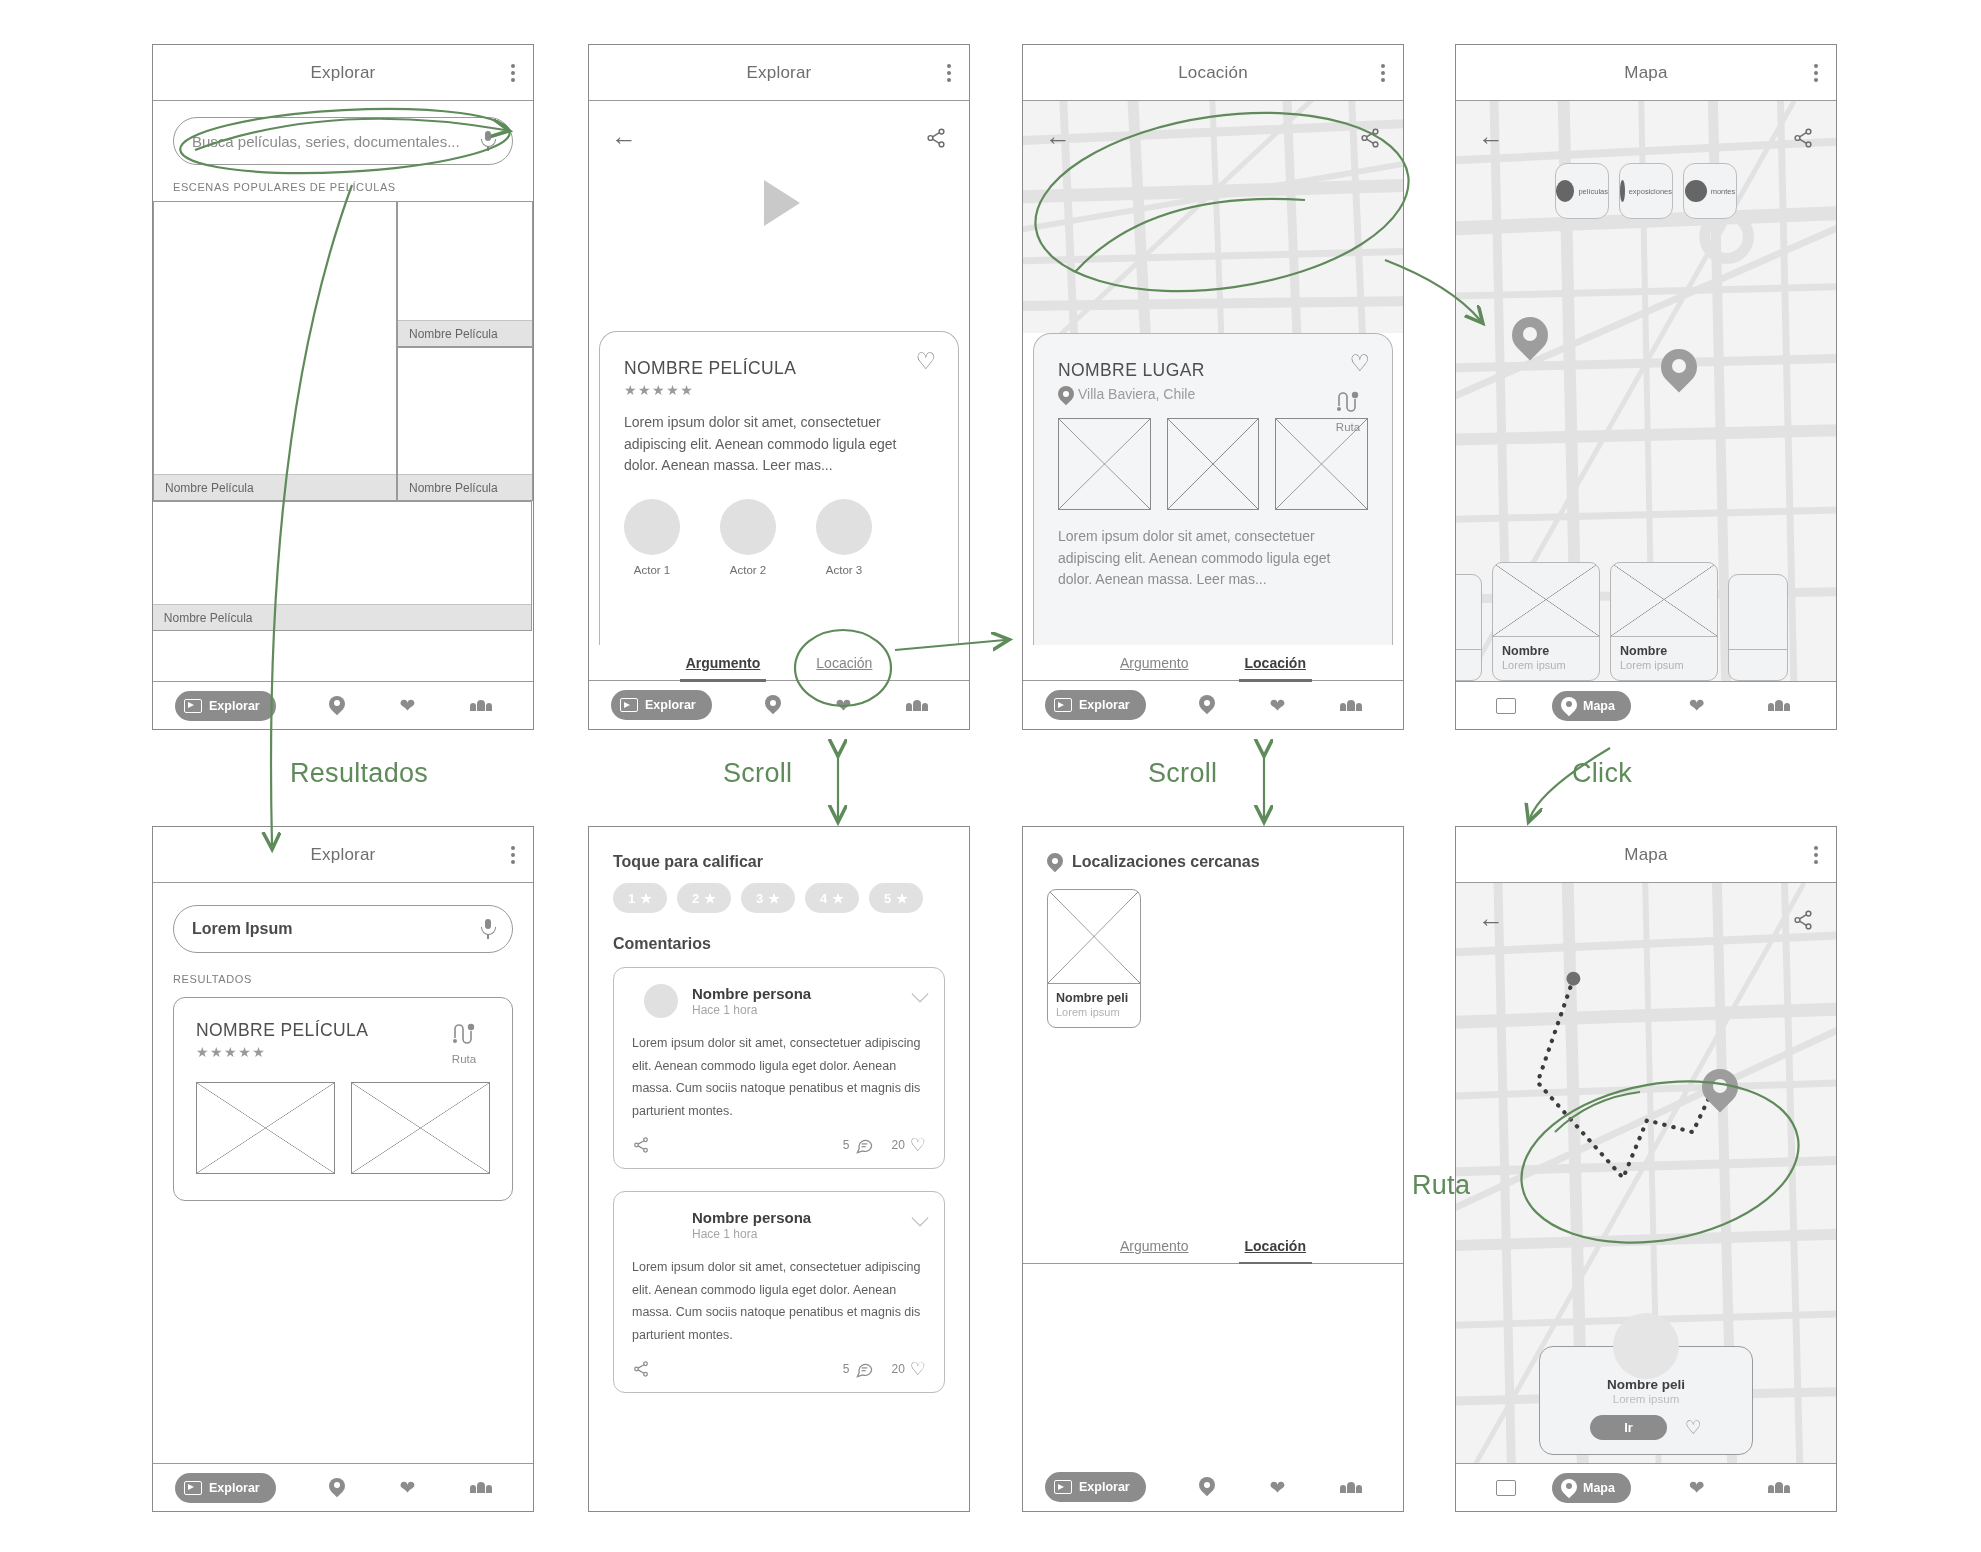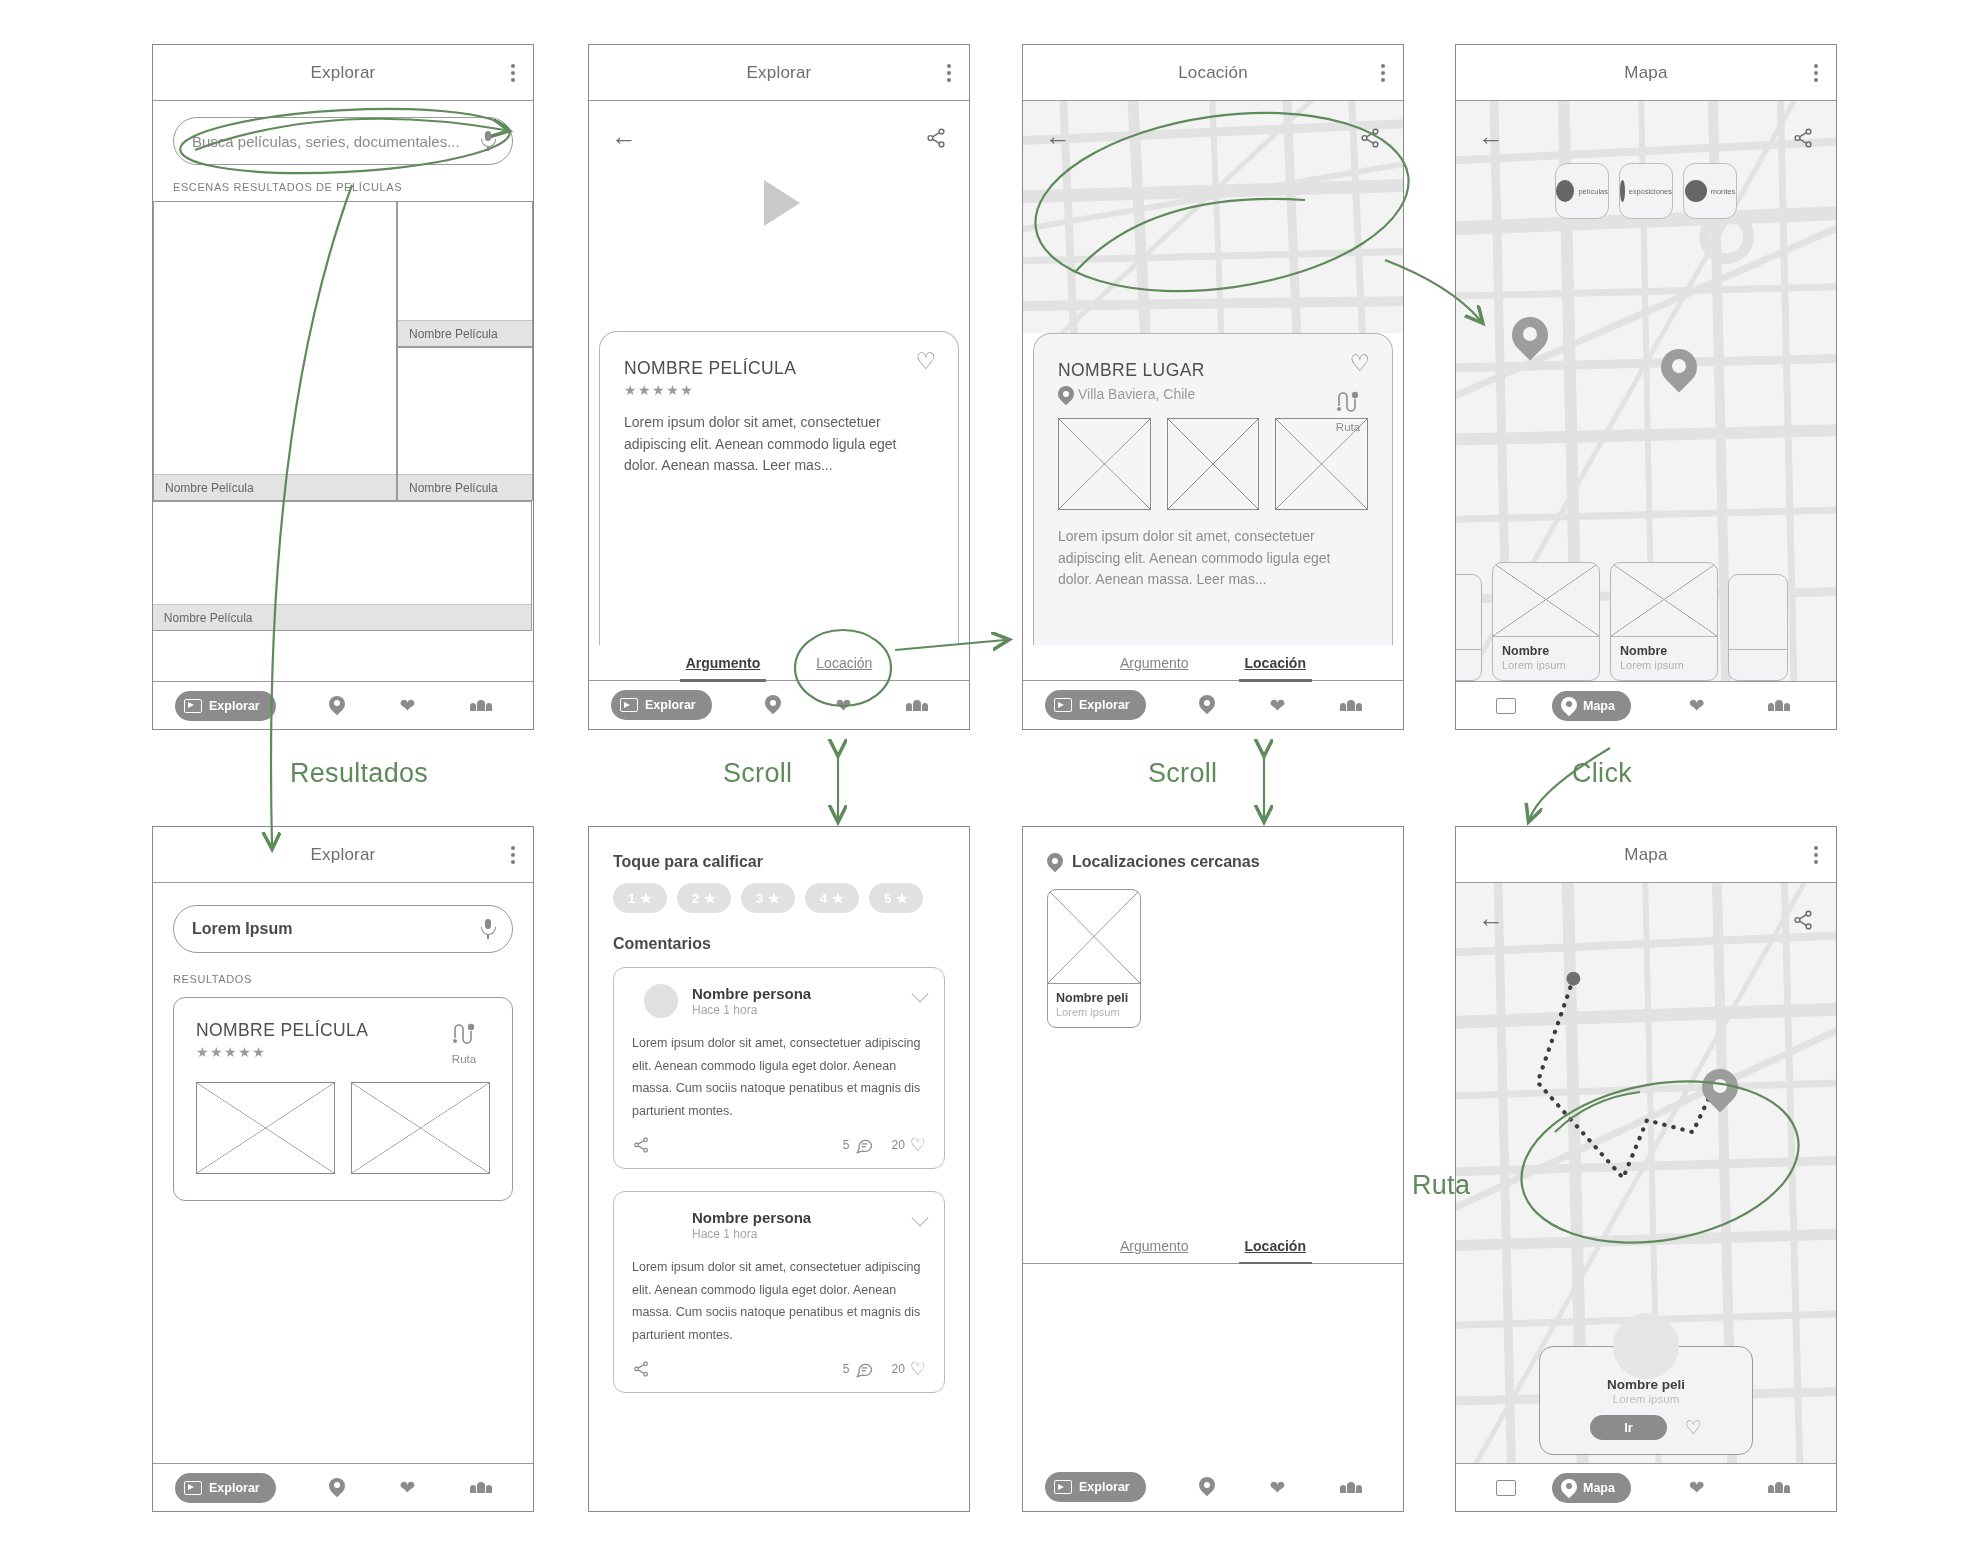--- a/index.html
+++ b/index.html
@@ -192,21 +192,21 @@
     </div>
     <div class="body">
       <div class="searchwrap">
         <div class="searchbar">
           <span class="sq">Busca películas, series, documentales...</span>
           <span class="mic">
               <i class="micstem"></i>
             </span>
         </div>
       </div>
-      <div class="sectionlabel">ESCENAS RESULTADOS DE PELÍCULAS</div>
+      <div class="sectionlabel">ESCENAS POPULARES DE PELÍCULAS</div>
 
       <div class="grid">
         <div class="gridrow">
           <div class="tile" style="width:244px;height:300px;">
             <div class="tilecap">Nombre Película</div>
           </div>
           <div style="display:flex;flex-direction:column;">
             <div class="tile" style="width:136px;height:146px;">
               <div class="tilecap">Nombre Película</div>
             </div>
@@ -265,20 +265,34 @@
             </svg>
         </span>
       </div>
 
       <div class="sheet" style="margin:0 10px 0; padding:26px 24px 16px; flex:1; display:flex; flex-direction:column;">
         <span class="heartout">♡</span>
         <div class="title-lg">NOMBRE PELÍCULA</div>
         <div class="stars">★★★★★</div>
         <div class="para" style="margin-top:14px;max-width:300px;">Lorem ipsum dolor sit amet, consectetuer adipiscing elit. Aenean commodo ligula eget dolor. Aenean massa. Leer mas...</div>
 
+        <div class="actors">
+          <div class="actor">
+            <div class="actoravatar"></div>
+            <div class="actorname">Actor 1</div>
+          </div>
+          <div class="actor">
+            <div class="actoravatar"></div>
+            <div class="actorname">Actor 2</div>
+          </div>
+          <div class="actor">
+            <div class="actoravatar"></div>
+            <div class="actorname">Actor 3</div>
+          </div>
+        </div>
       </div>
 
       <div class="tabsrow" style="margin:0 0 0;">
         <span class="tab active">Argumento</span>
         <span class="tab">Locación</span>
       </div>
 
       <div class="bottomnav" style="border-top:none;">
         <div class="navpill">
           <span class="filmicon"></span>

